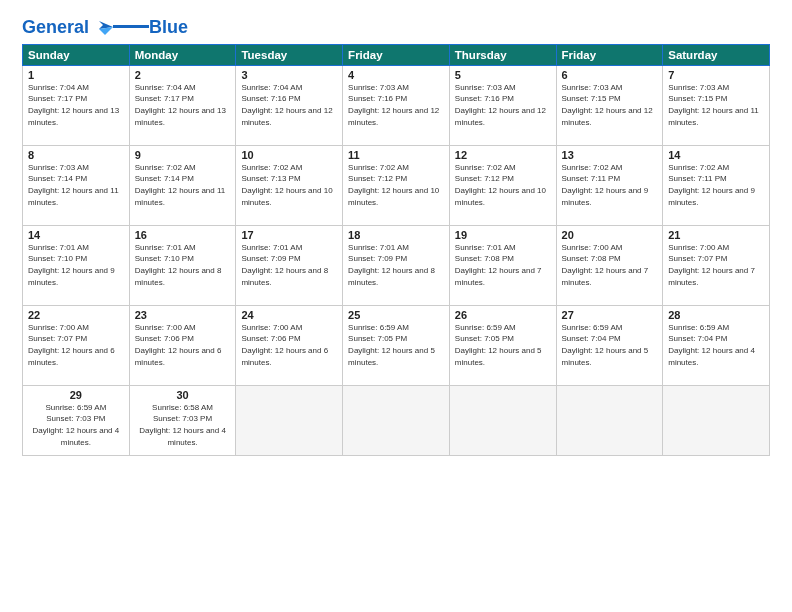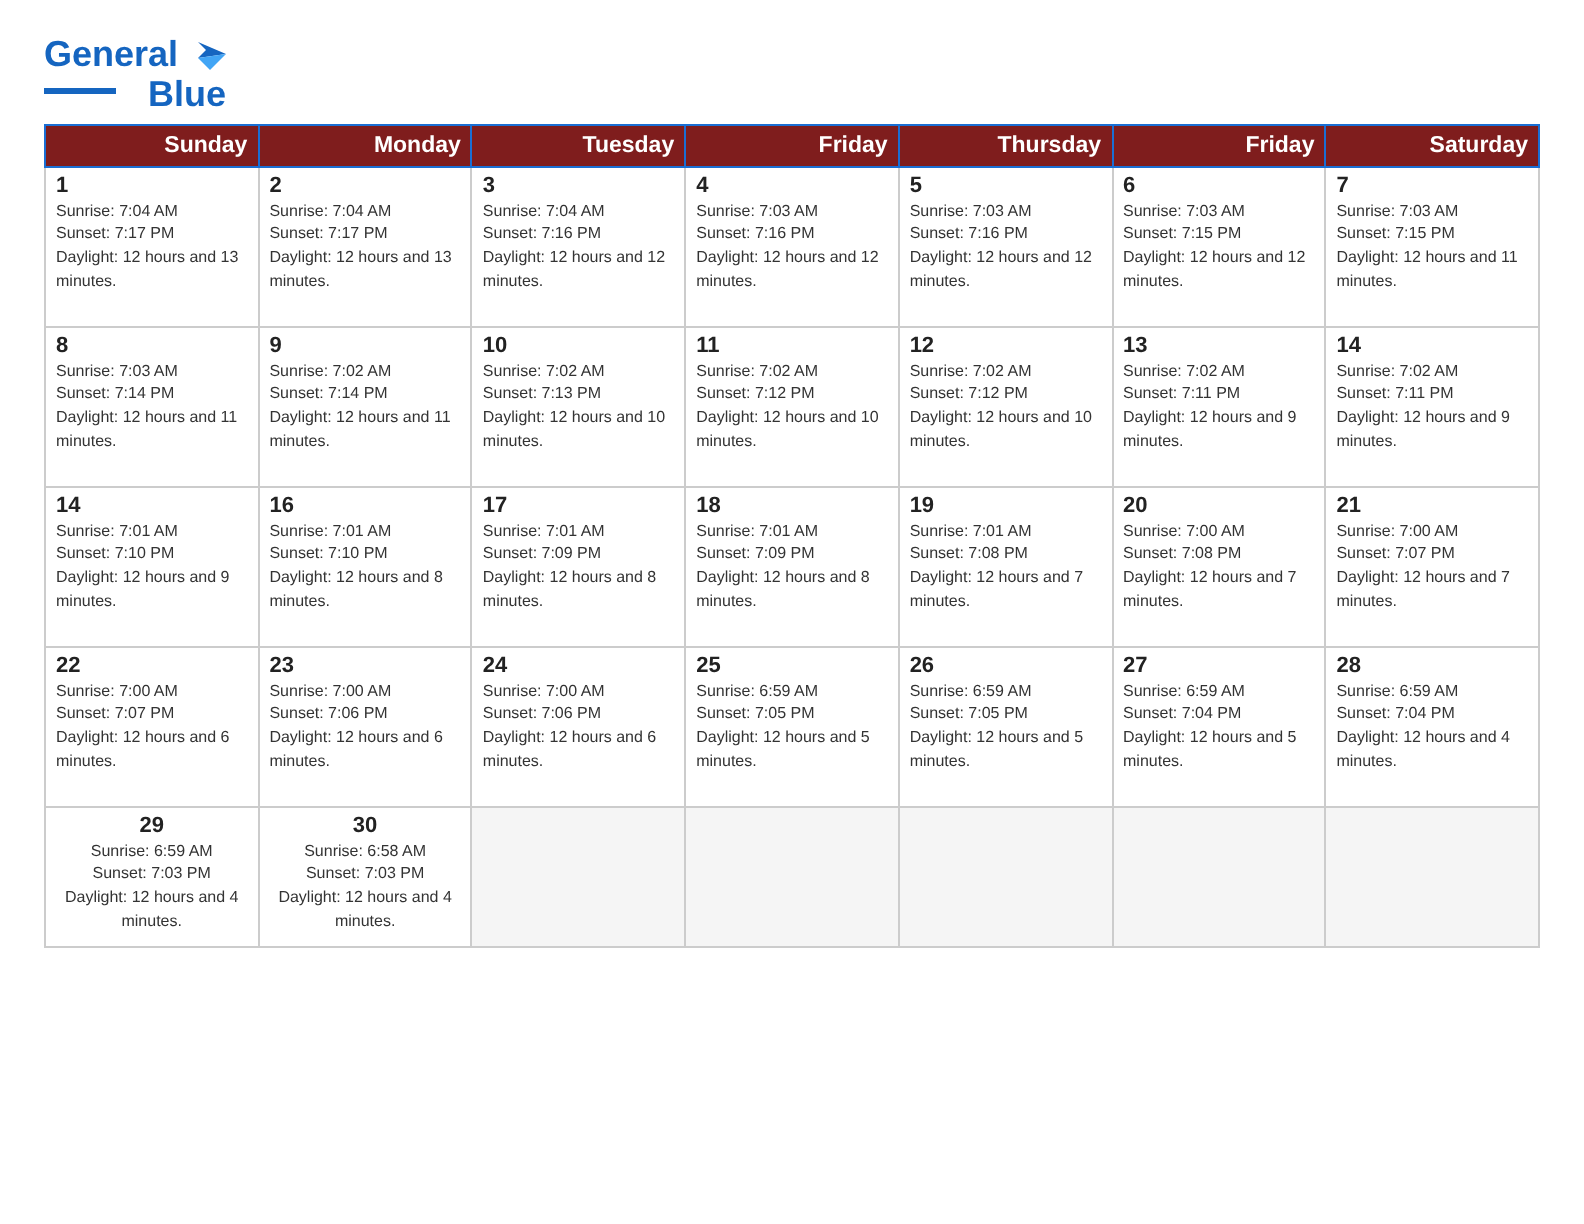--- a/index.html
+++ b/index.html
@@ -17,21 +17,21 @@
       background: #fff;
     }
     .header-area {
       display: flex;
       align-items: flex-start;
       justify-content: space-between;
       margin-bottom: 4px;
     }
     .logo {
       display: flex;
-      flex-direction: column;
+      flex-direction: row;
       align-items: flex-start;
     }
     .logo-text {
       font-size: 18px;
       font-weight: bold;
       color: #333;
       line-height: 1.1;
     }
     .logo-text span {
       color: #1565c0;
@@ -50,26 +50,26 @@
       color: #333;
       margin-top: 2px;
     }
     .calendar {
       width: 100%;
       border-collapse: collapse;
       margin-top: 6px;
       table-layout: fixed;
     }
     .calendar th {
-      background: #7f1d1d;
+      background: #0f766e;
       color: #fff;
       font-size: 11.5px;
       font-weight: bold;
       padding: 4px 5px;
-      text-align: right;
+      text-align: left;
       border: 1px solid #1a6fd4;
     }
     .calendar td {
       vertical-align: top;
       border: 1px solid #ccc;
       padding: 3px 5px 3px 5px;
       font-size: 8.5px;
       color: #333;
       height: 80px;
       background: #fff;
@@ -104,21 +104,21 @@
         <span class="logo-text">
           <span>General</span>
         </span>
         <svg width="22" height="18" viewBox="0 0 22 18">
           <polygon points="8,2 22,8 8,10 12,6" fill="#1565c0"></polygon>
           <polygon points="8,10 22,8 14,16" fill="#42a5f5"></polygon>
         </svg>
       </div>
       <div style="display:flex;align-items:center;">
         <div style="width:36px;height:3px;background:#1565c0;margin-top:-2px;"></div>
-        <span style="font-size:18px;font-weight:bold;color:#1565c0;margin-left:16px;line-height:1;">Blue</span>
+        <span style="font-size:18px;font-weight:bold;color:#1565c0;margin-left:0;line-height:1;">Blue</span>
       </div>
     </div>
     <div class="title-area">
       <div class="month-title"></div>
       <div class="subtitle"></div>
     </div>
   </div>
 
   <table class="calendar">
     <thead>

